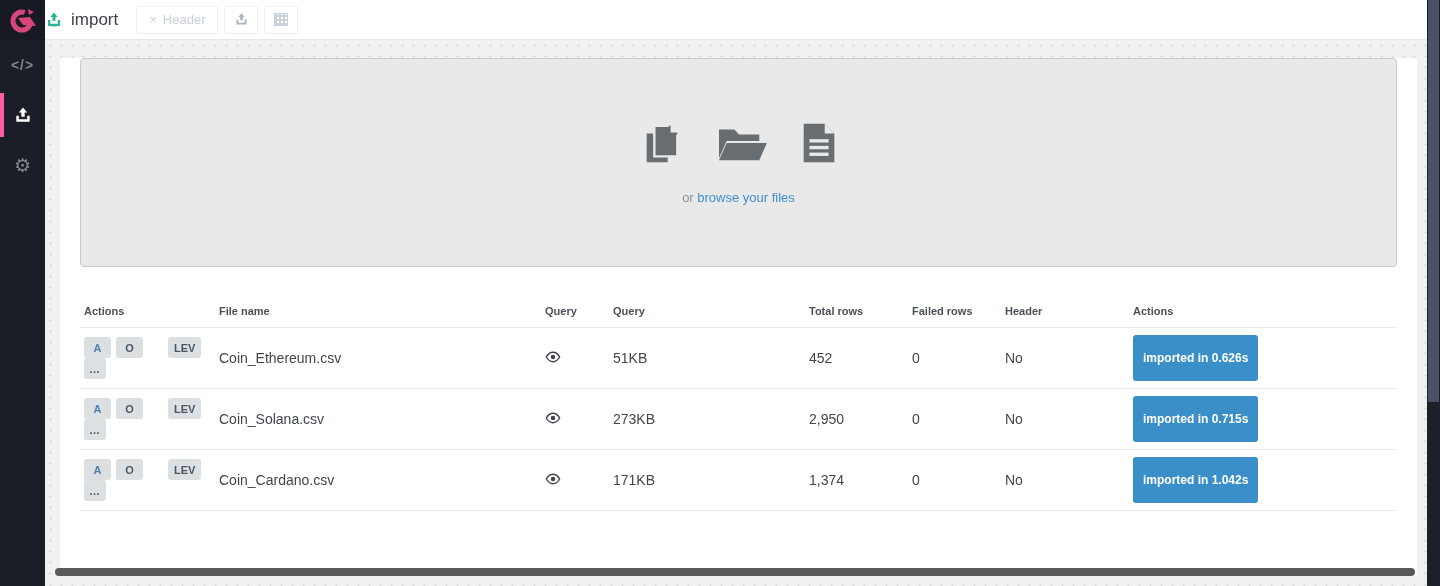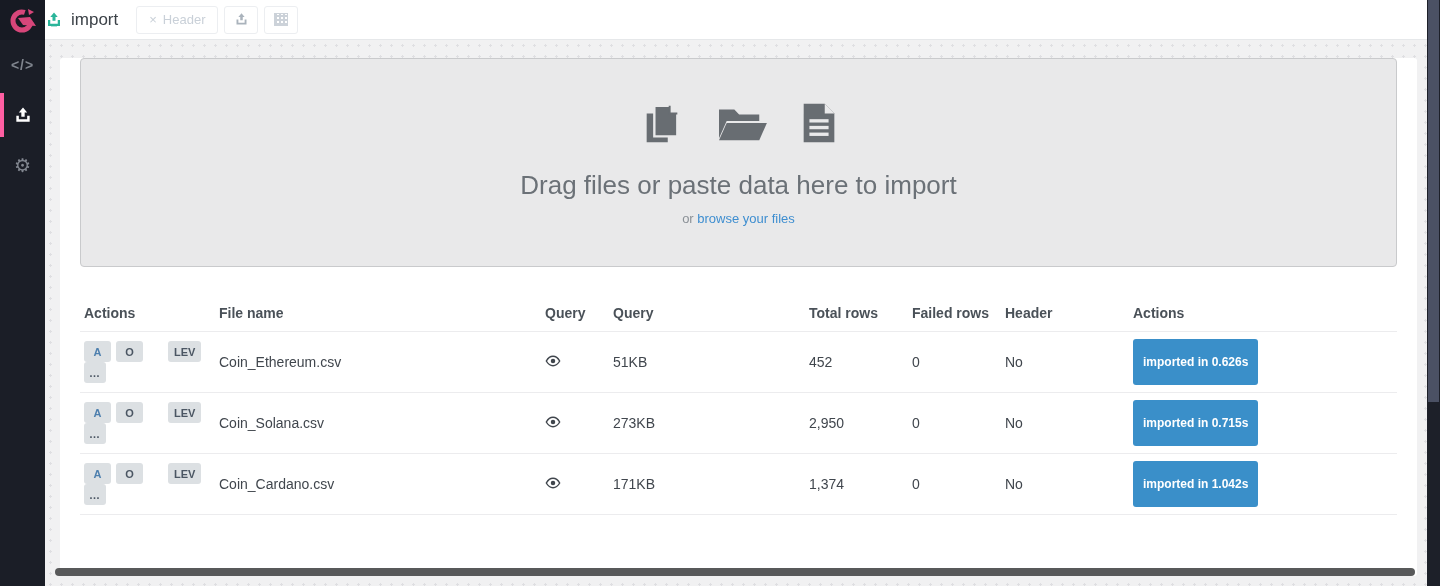--- a/index.html
+++ b/index.html
@@ -38,21 +38,21 @@
   .dz-icons { display:flex; align-items:flex-end; gap:30px; margin-bottom:24px; }
   .dz-title { font-size:26px; color:#6b7177; margin-bottom:10px; }
   .dz-sub { font-size:13px; color:#8b9197; }
   .dz-sub a { color:#3e8ed0; text-decoration:none; cursor:pointer; }
 
   
   .tablewrap { margin:30px 20px 0 20px; }
   table { width:100%; border-collapse:collapse; table-layout:fixed; }
   col.c-actions{width:135px;} col.c-file{width:326px;} col.c-query{width:68px;} col.c-size{width:196px;}
   col.c-total{width:103px;} col.c-failed{width:93px;} col.c-header{width:128px;} col.c-status{width:auto;}
-  th { text-align:left; font-size:14px; font-weight:bold; color:#4a5158; padding:8px 4px 10px 4px; }
+  th { text-align:left; font-size:11px; font-weight:bold; color:#4a5158; padding:8px 4px 10px 4px; }
   td { font-size:14px; color:#40464d; padding:7px 4px; height:35px; border-top:1px solid #ececee; vertical-align:middle; }
   tr.data-row:last-child td { border-bottom:1px solid #ececee; }
   .act-btn { display:inline-flex; align-items:center; justify-content:center; height:21px; min-width:27px; padding:0 6px;
              background:#dce0e3; border:none; border-radius:3px; font-size:11px; font-weight:bold; color:#4b5663;
              margin-right:5px; cursor:pointer; font-family:inherit; }
   .act-btn.blue { color:#4d7fae; }
   .act-btn.gap { margin-left:20px; }
   .act-btn.dots { min-width:22px; padding:0 4px; letter-spacing:1px; }
   .eye-btn { background:none; border:none; cursor:pointer; padding:0; display:inline-flex; }
   .badge { display:inline-block; background:#3a8fc9; color:#ffffff; font-size:12px; font-weight:bold;
@@ -128,21 +128,20 @@
           <path d="M12 24 H54 L46 42 H4 Z" fill="#686d72"></path>
         </svg>
         <svg width="40" height="46" viewBox="0 0 40 48">
           <path d="M4 4 H26 L36 14 V44 H4 Z" fill="#686d72"></path>
           <path d="M26 4 L26 14 L36 14 Z" fill="#e9e9ea"></path>
           <rect x="10" y="20" width="20" height="3.5" fill="#e9e9ea"></rect>
           <rect x="10" y="27" width="20" height="3.5" fill="#e9e9ea"></rect>
           <rect x="10" y="34" width="20" height="3.5" fill="#e9e9ea"></rect>
         </svg>
       </div>
-      <div class="dz-title">Drag files or paste data here to import</div>
       <div class="dz-sub"><span>or </span><a>browse your files</a></div>
     </div>
 
     <div class="tablewrap">
       <table>
         <colgroup>
           <col class="c-actions">
             <col class="c-file">
             <col class="c-query">
             <col class="c-size">

